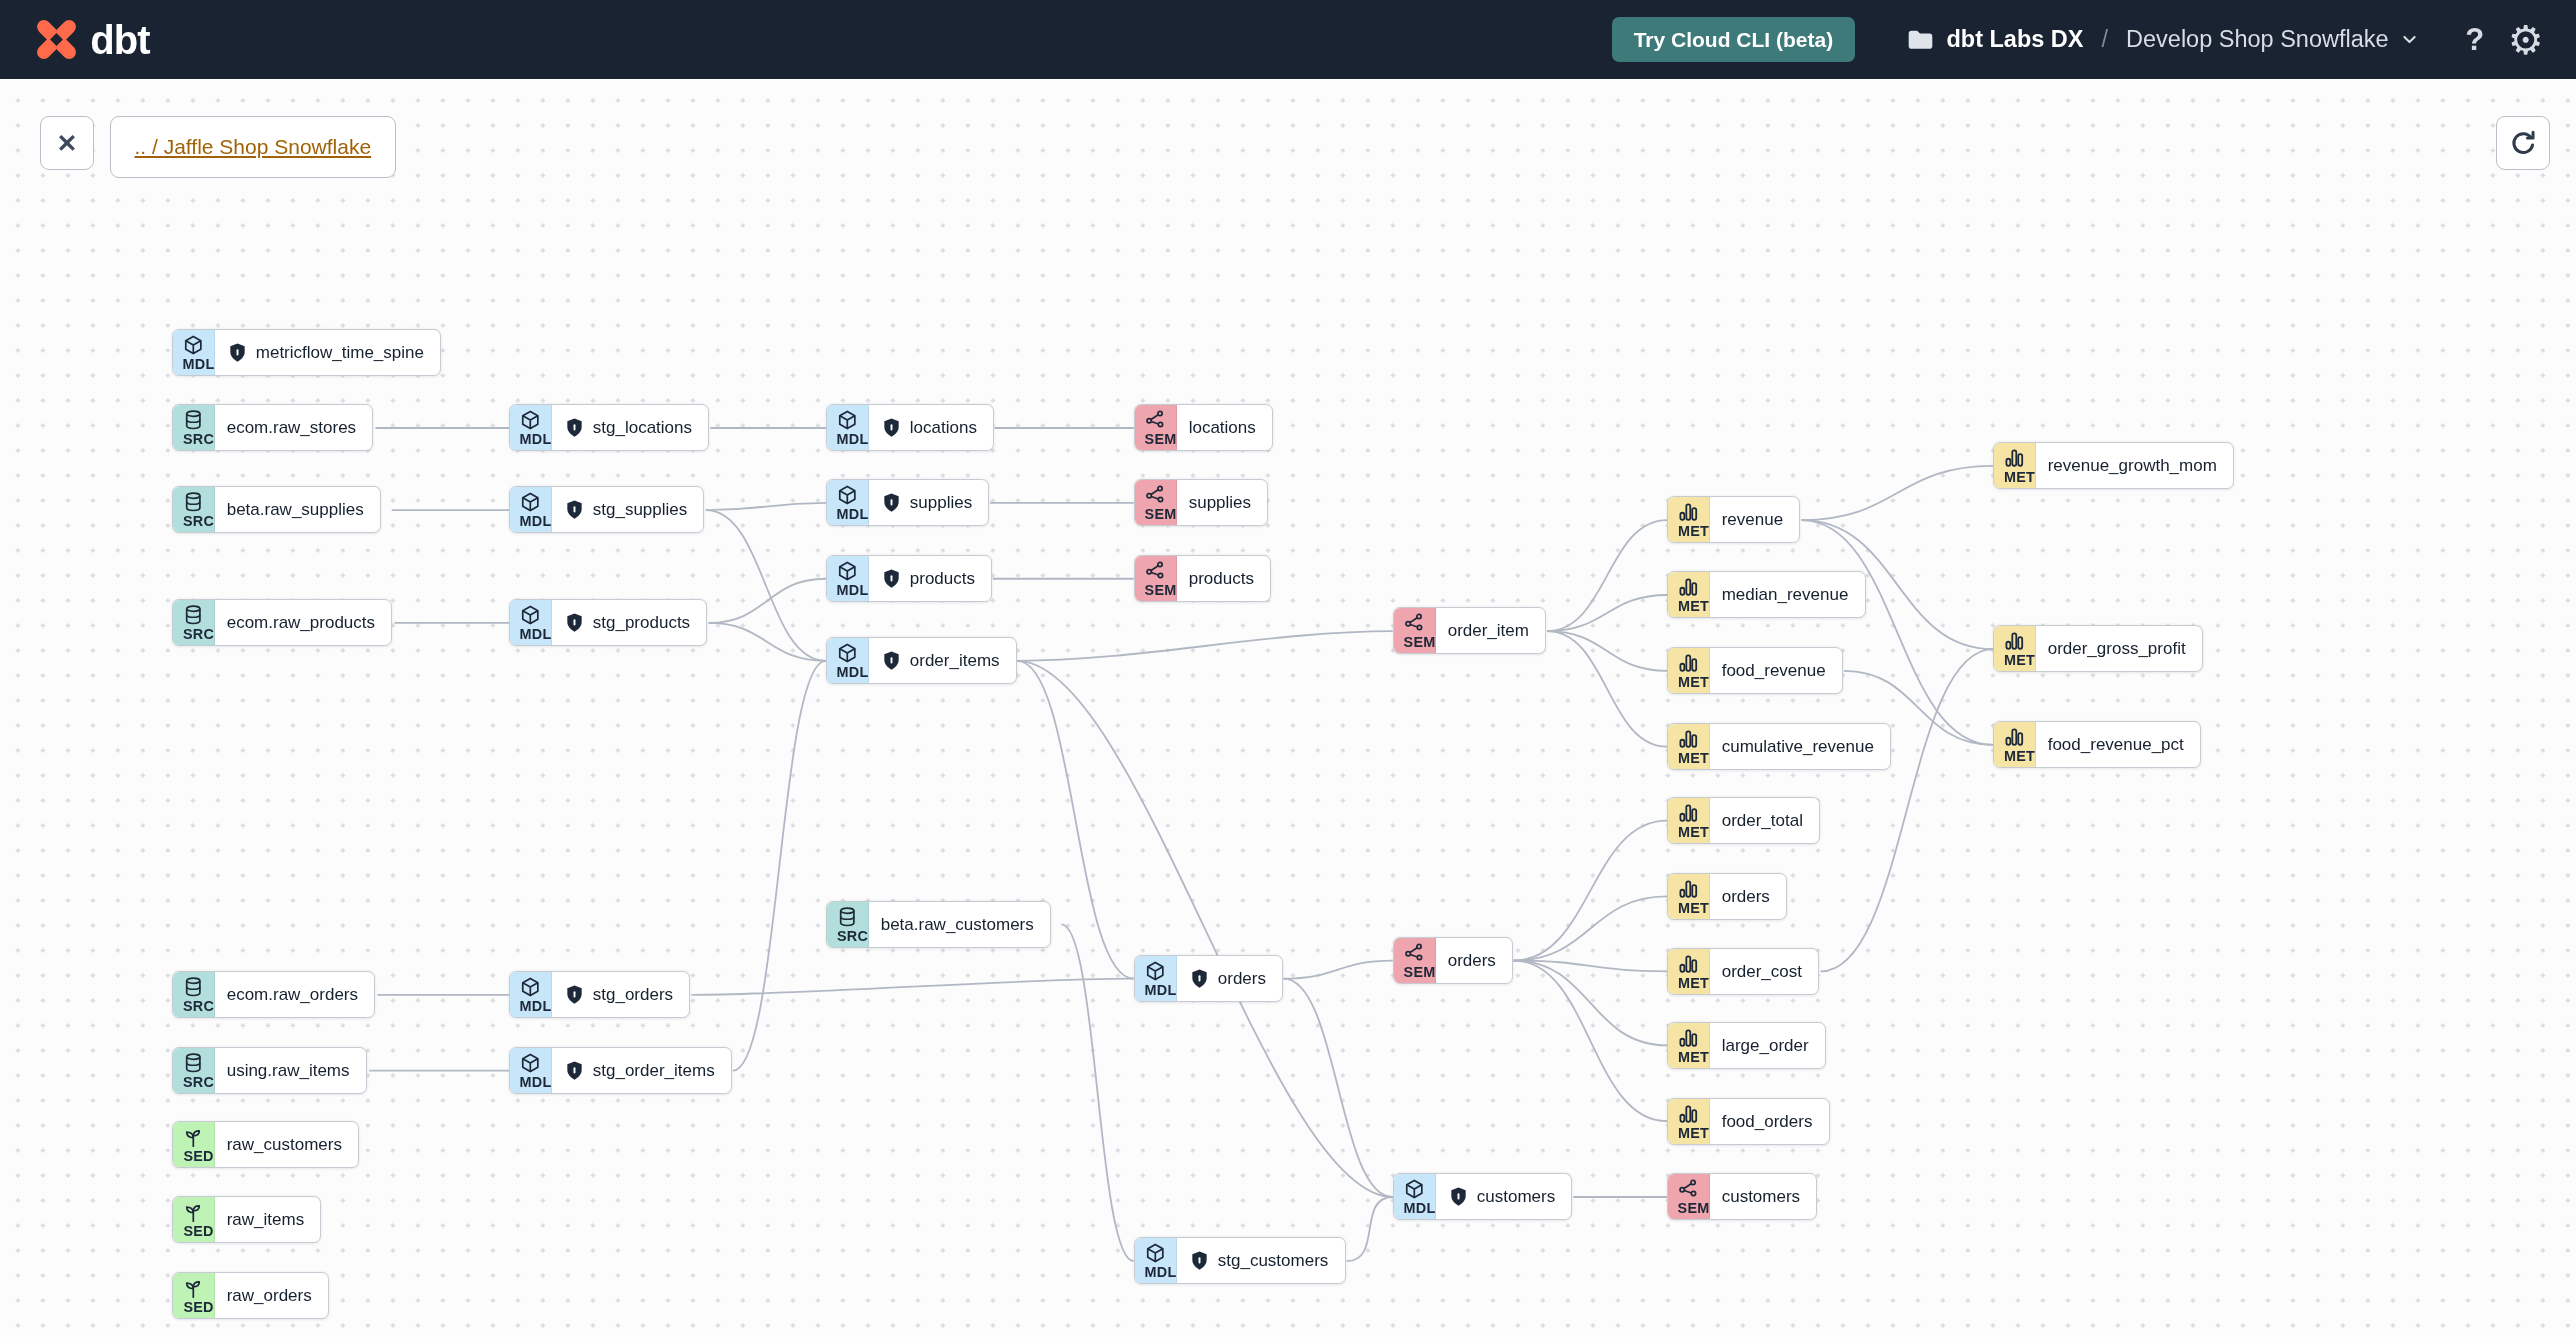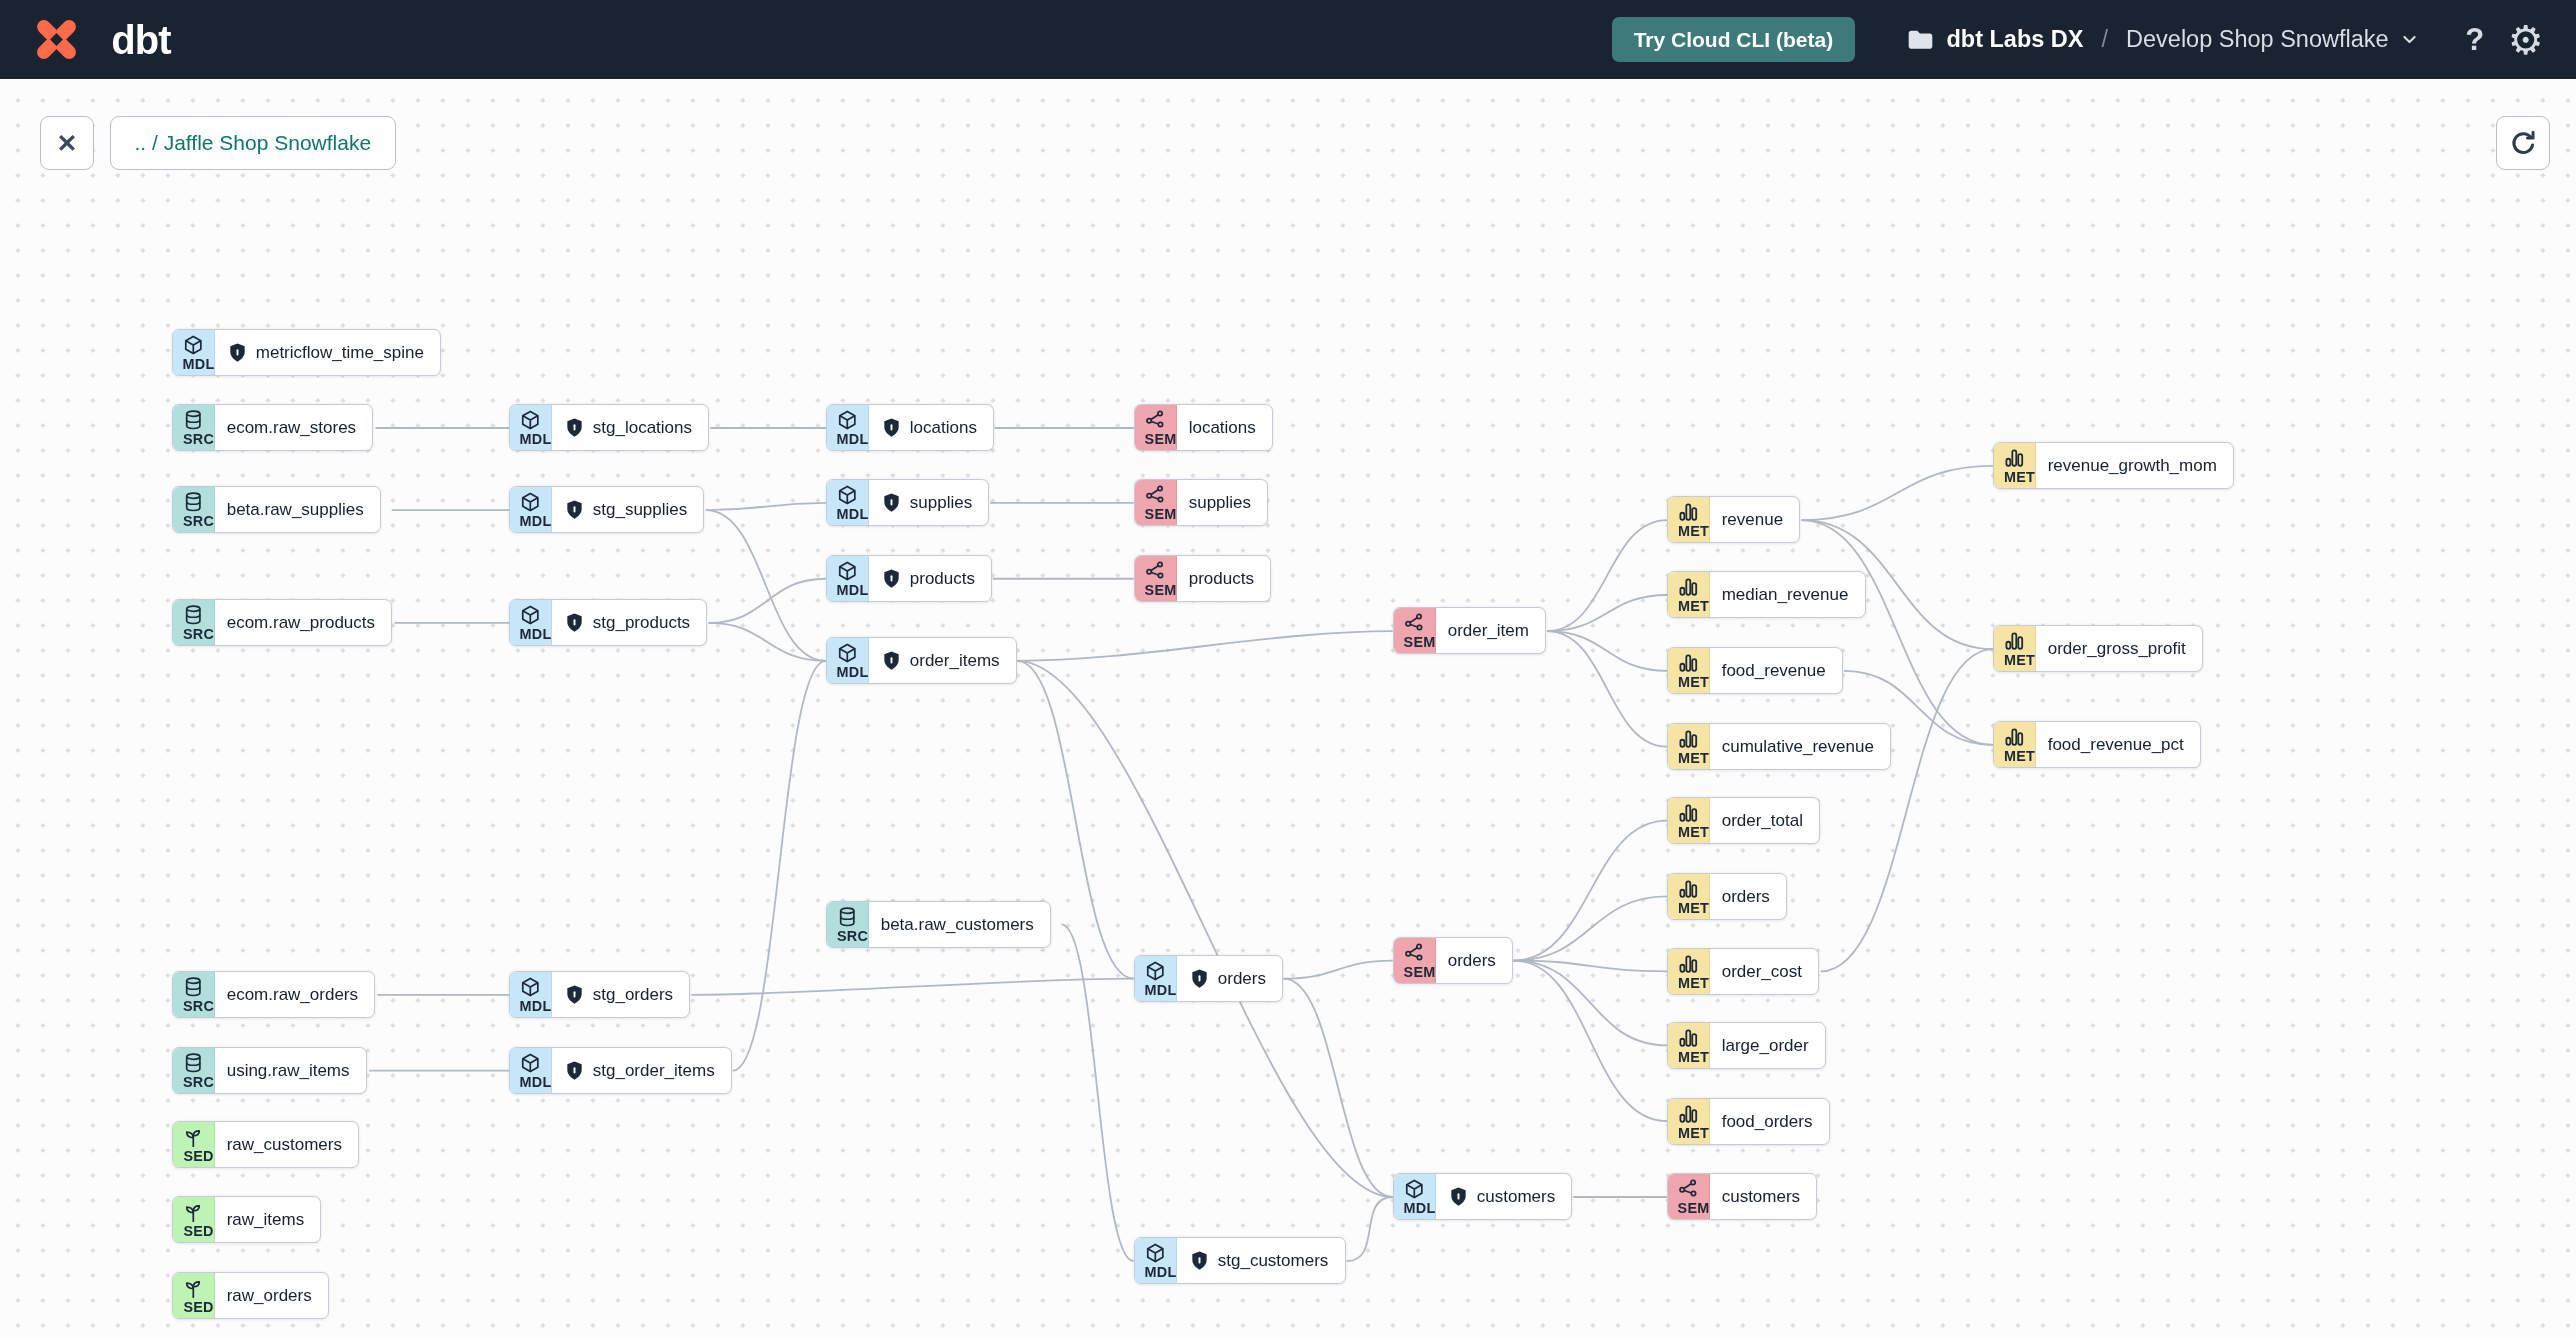--- a/index.html
+++ b/index.html
@@ -4,21 +4,21 @@
 <style>
   * { box-sizing: border-box; margin: 0; padding: 0; }
   html,body { width: 2576px; height: 1338px; }
   body { font-family: "Liberation Sans", sans-serif; background: #fcfcfc; overflow: hidden; }
   #stage { position: relative; width: 2576px; height: 1338px; }
 
   
   .navbar { position: absolute; left:0; top:0; width:100%; height:79px; background:#1a2332;
             display:flex; align-items:center; padding:0 32.5px; z-index:10; }
   .logo-wrap { display:flex; align-items:center; gap:10.8px; }
-  .logo-text { color:#fff; font-size:40px; font-weight:700; letter-spacing:-0.9px; line-height:1;margin-left:21px; }
+  .logo-text { color:#fff; font-size:40px; font-weight:700; letter-spacing:-0.9px; line-height:1; }
   .nav-menu { display:flex; align-items:center; gap:51px; margin-left:56px; }
   .nav-item { color:#eef1f5; font-size:23.5px; font-weight:600; display:flex; align-items:center; gap:9px; cursor:pointer; }
   .nav-right { margin-left:auto; display:flex; align-items:center; }
   .cta-btn { background:#3e7a79; color:#fff; font-size:21px; font-weight:600; border:none;
              border-radius:7.2px; height:45px; padding:0 21.7px; display:flex; align-items:center; cursor:pointer; }
   .acct { display:flex; align-items:center; gap:12.6px; margin-left:52px; }
   .acct-name { color:#fff; font-size:23.5px; font-weight:700; }
   .acct-div { color:#7f8899; font-size:23.5px; margin:0 5.4px; }
   .proj-name { color:#d9dde4; font-size:23.5px; font-weight:400; }
   .icon-btn { background:none; border:none; color:#d6dbe3; cursor:pointer; display:flex; align-items:center; }
@@ -28,21 +28,21 @@
   
   .dots { position:absolute; left:0; top:79px; width:2576px; height:1259px;
           background-image: radial-gradient(#dcdee1 2px, transparent 2.1px);
           background-size: 25px 25px; background-position: 5.4px 9px; }
 
   
   .tool { position:absolute; z-index:5; background:#fff; border:1.4px solid #b9bfc9; border-radius:9px;
           display:flex; align-items:center; }
   .close-btn { left:40px; top:116px; width:54px; height:54px; justify-content:center; cursor:pointer; }
   .close-glyph { font-size:25px; font-weight:700; color:#3e4a5c; }
-  .crumb { left:110px; top:116px; height:54px; padding:0 23.5px; font-size:21px; color:#0f766e; cursor:pointer; }
+  .crumb { left:110px; top:116px; height:62px; padding:0 23.5px; font-size:21px; color:#a16207; cursor:pointer;text-decoration:underline; }
   .searchbar { left:1350px; top:116px; width:1114px; height:54px; padding:0 54px 0 18px; }
   .searchbar input { border:none; outline:none; flex:1; font-size:21.7px; color:#1c2533;
                      font-family:"Liberation Sans",sans-serif; background:transparent; margin-left:12.6px; }
   .searchbar input::placeholder { color:#76808f; }
   .info-dot { position:absolute; right:14.4px; top:11.7px; width:31px; height:31px; border-radius:50%;
               background:#3d4655; color:#fff; display:flex; align-items:center; justify-content:center;
               font-family:"Liberation Serif",serif; font-style:italic; font-weight:700; font-size:20px; cursor:pointer; }
   .refresh-btn { left:2496px; top:116px; width:54px; height:54px; justify-content:center; cursor:pointer; }
 
   

